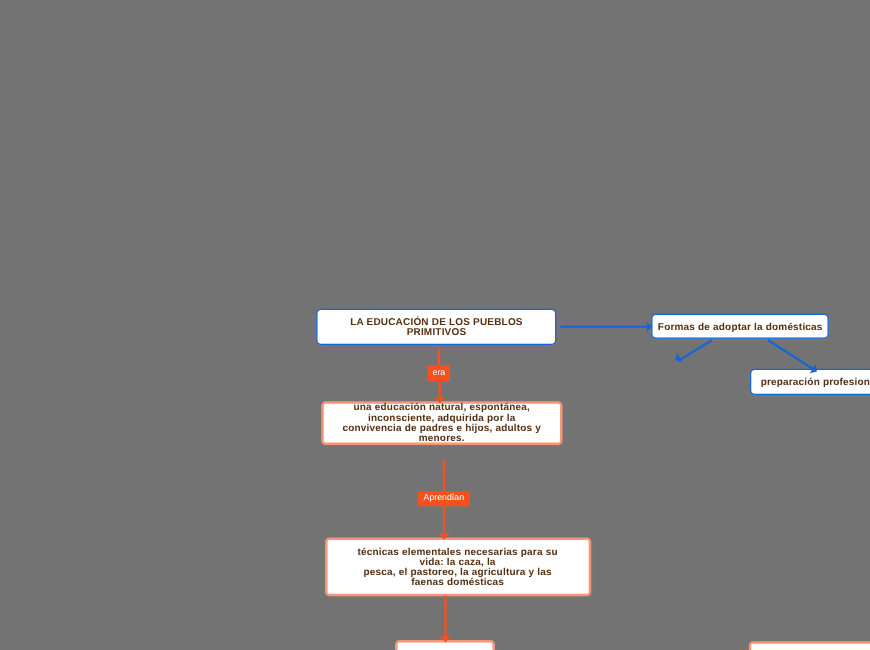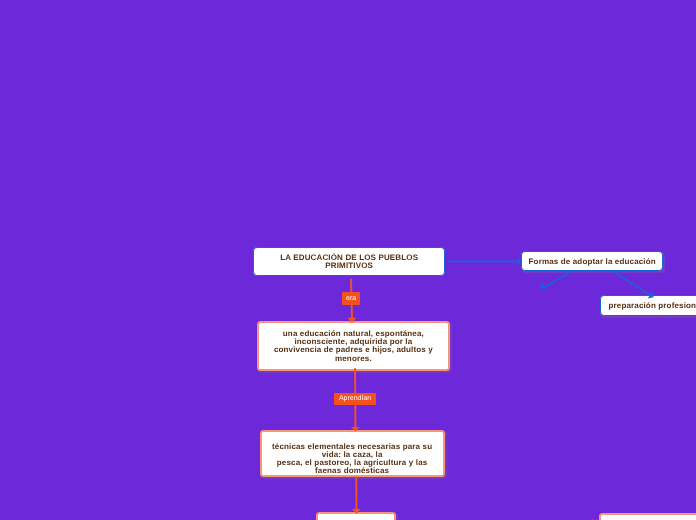--- a/index.html
+++ b/index.html
@@ -1,19 +1,19 @@
 <!DOCTYPE html>
 <html><head>
 <meta charset="utf-8">
 <style>
   html,body{margin:0;padding:0;}
   *{-webkit-font-smoothing:antialiased;text-rendering:geometricPrecision;}
   body{width:696px;height:520px;background:#ffffff;overflow:hidden;
        font-family:"Liberation Sans",sans-serif;}
-  #canvas{position:relative;width:696px;height:520px;background:#6d28d9;}
+  #canvas{position:relative;width:696px;height:520px;background:#737373;}
   .node{position:absolute;box-sizing:border-box;display:flex;align-items:center;
         justify-content:center;text-align:center;background:#ffffff;}
   .node .txt{font-weight:bold;color:#573012;line-height:8.2px;font-size:8px;letter-spacing:0.15px;
              display:block;width:100%;position:relative;top:0.5px;}
   .blue{border:1.7px solid #1565d8;border-radius:4px;
         box-shadow:1.1px 1.3px 1.4px rgba(140,133,125,0.24);}
   .orange{border:2.1px solid #f8947a;border-radius:3.5px;
           box-shadow:1.1px 1.3px 1.4px rgba(140,133,125,0.22);}
   .lbl{position:absolute;z-index:10;background:#f4511e;color:#ffffff;font-size:7px;
        font-weight:normal;border-radius:1px;display:flex;align-items:center;
@@ -47,33 +47,33 @@
       <path d="M 594.6 523.5 L 591.6 519.0 L 594.6 520.5 L 597.6 519.0 Z"></path>
       <path d="M 356.40 513.80 L 351.85 508.90 L 356.40 508.90 L 360.95 508.90 Z"></path>
     </g>
   </svg>
 
   <div class="node blue" style="left:253.2px;top:247.2px;width:192px;height:29.2px;box-shadow:none;">
     <span class="txt">LA EDUCACIÓN DE LOS PUEBLOS<br>PRIMITIVOS</span>
   </div>
 
   <div class="node blue" style="left:521.4px;top:250.6px;width:141.6px;height:20.4px;padding-top:1.5px;">
-    <span class="txt">Formas de adoptar la educación</span>
+    <span class="txt">Formas de adoptar la domésticas</span>
   </div>
 
 
   <div class="node blue" style="left:600.3px;top:294.9px;width:111px;height:21px;padding-top:1.2px;">
     <span class="txt">preparación profesional</span>
   </div>
 
-  <div class="node orange" style="left:256.9px;top:320.9px;width:193.0px;height:50px;text-align:center;">
+  <div class="node orange" style="left:256.9px;top:320.9px;width:193.0px;height:35px;text-align:center;">
     <span class="txt">una educación natural, espontánea,<br>inconsciente, adquirida por la<br>convivencia de padres e hijos, adultos y<br>menores.</span>
   </div>
 
-  <div class="node orange" style="left:259.6px;top:430.0px;width:185px;height:46.9px;align-items:flex-end;">
+  <div class="node orange" style="left:259.6px;top:430.0px;width:213px;height:46.9px;">
     <span class="txt">técnicas elementales necesarias para su<br>vida: la caza, la<br>pesca, el pastoreo, la agricultura y las<br>faenas domésticas</span>
   </div>
 
   <div class="node orange" style="left:316px;top:512.4px;width:79.5px;height:30px;">
     
   </div>
 
   <div class="node orange" style="left:598.8px;top:513.0px;width:120px;height:30px;"></div>
 
   <div class="lbl" style="left:342.2px;top:292.4px;width:17.9px;height:12.2px;">era</div>

